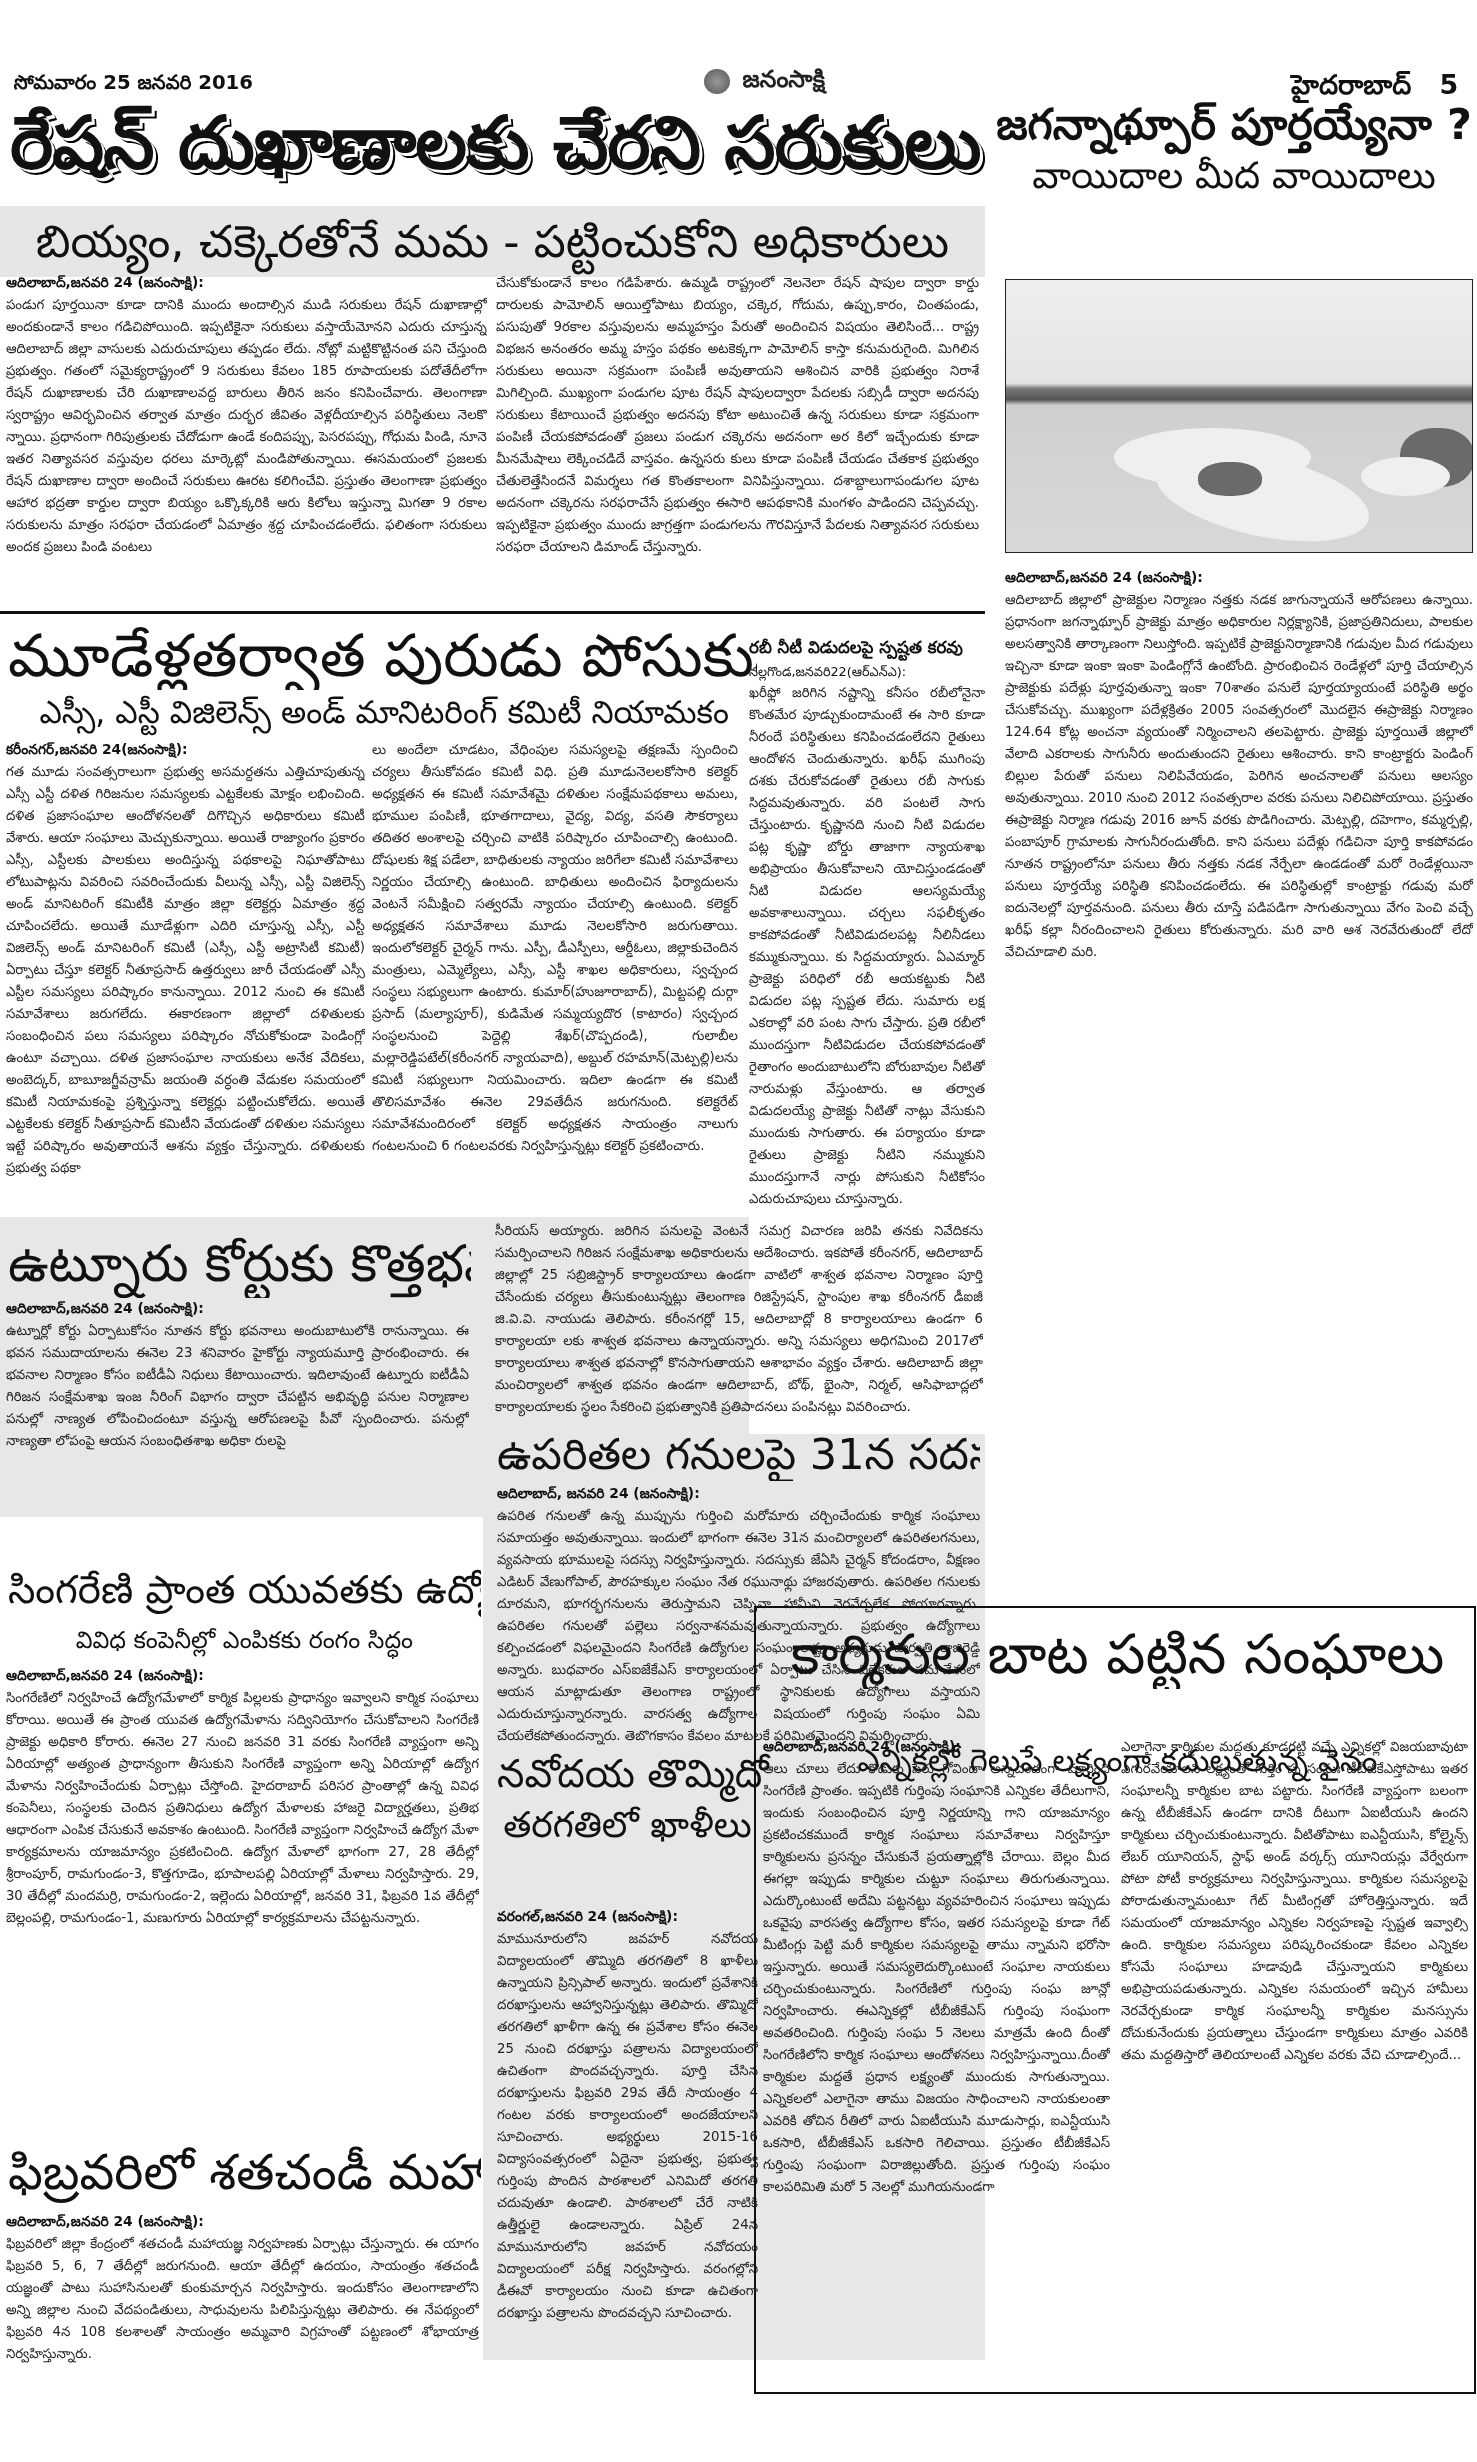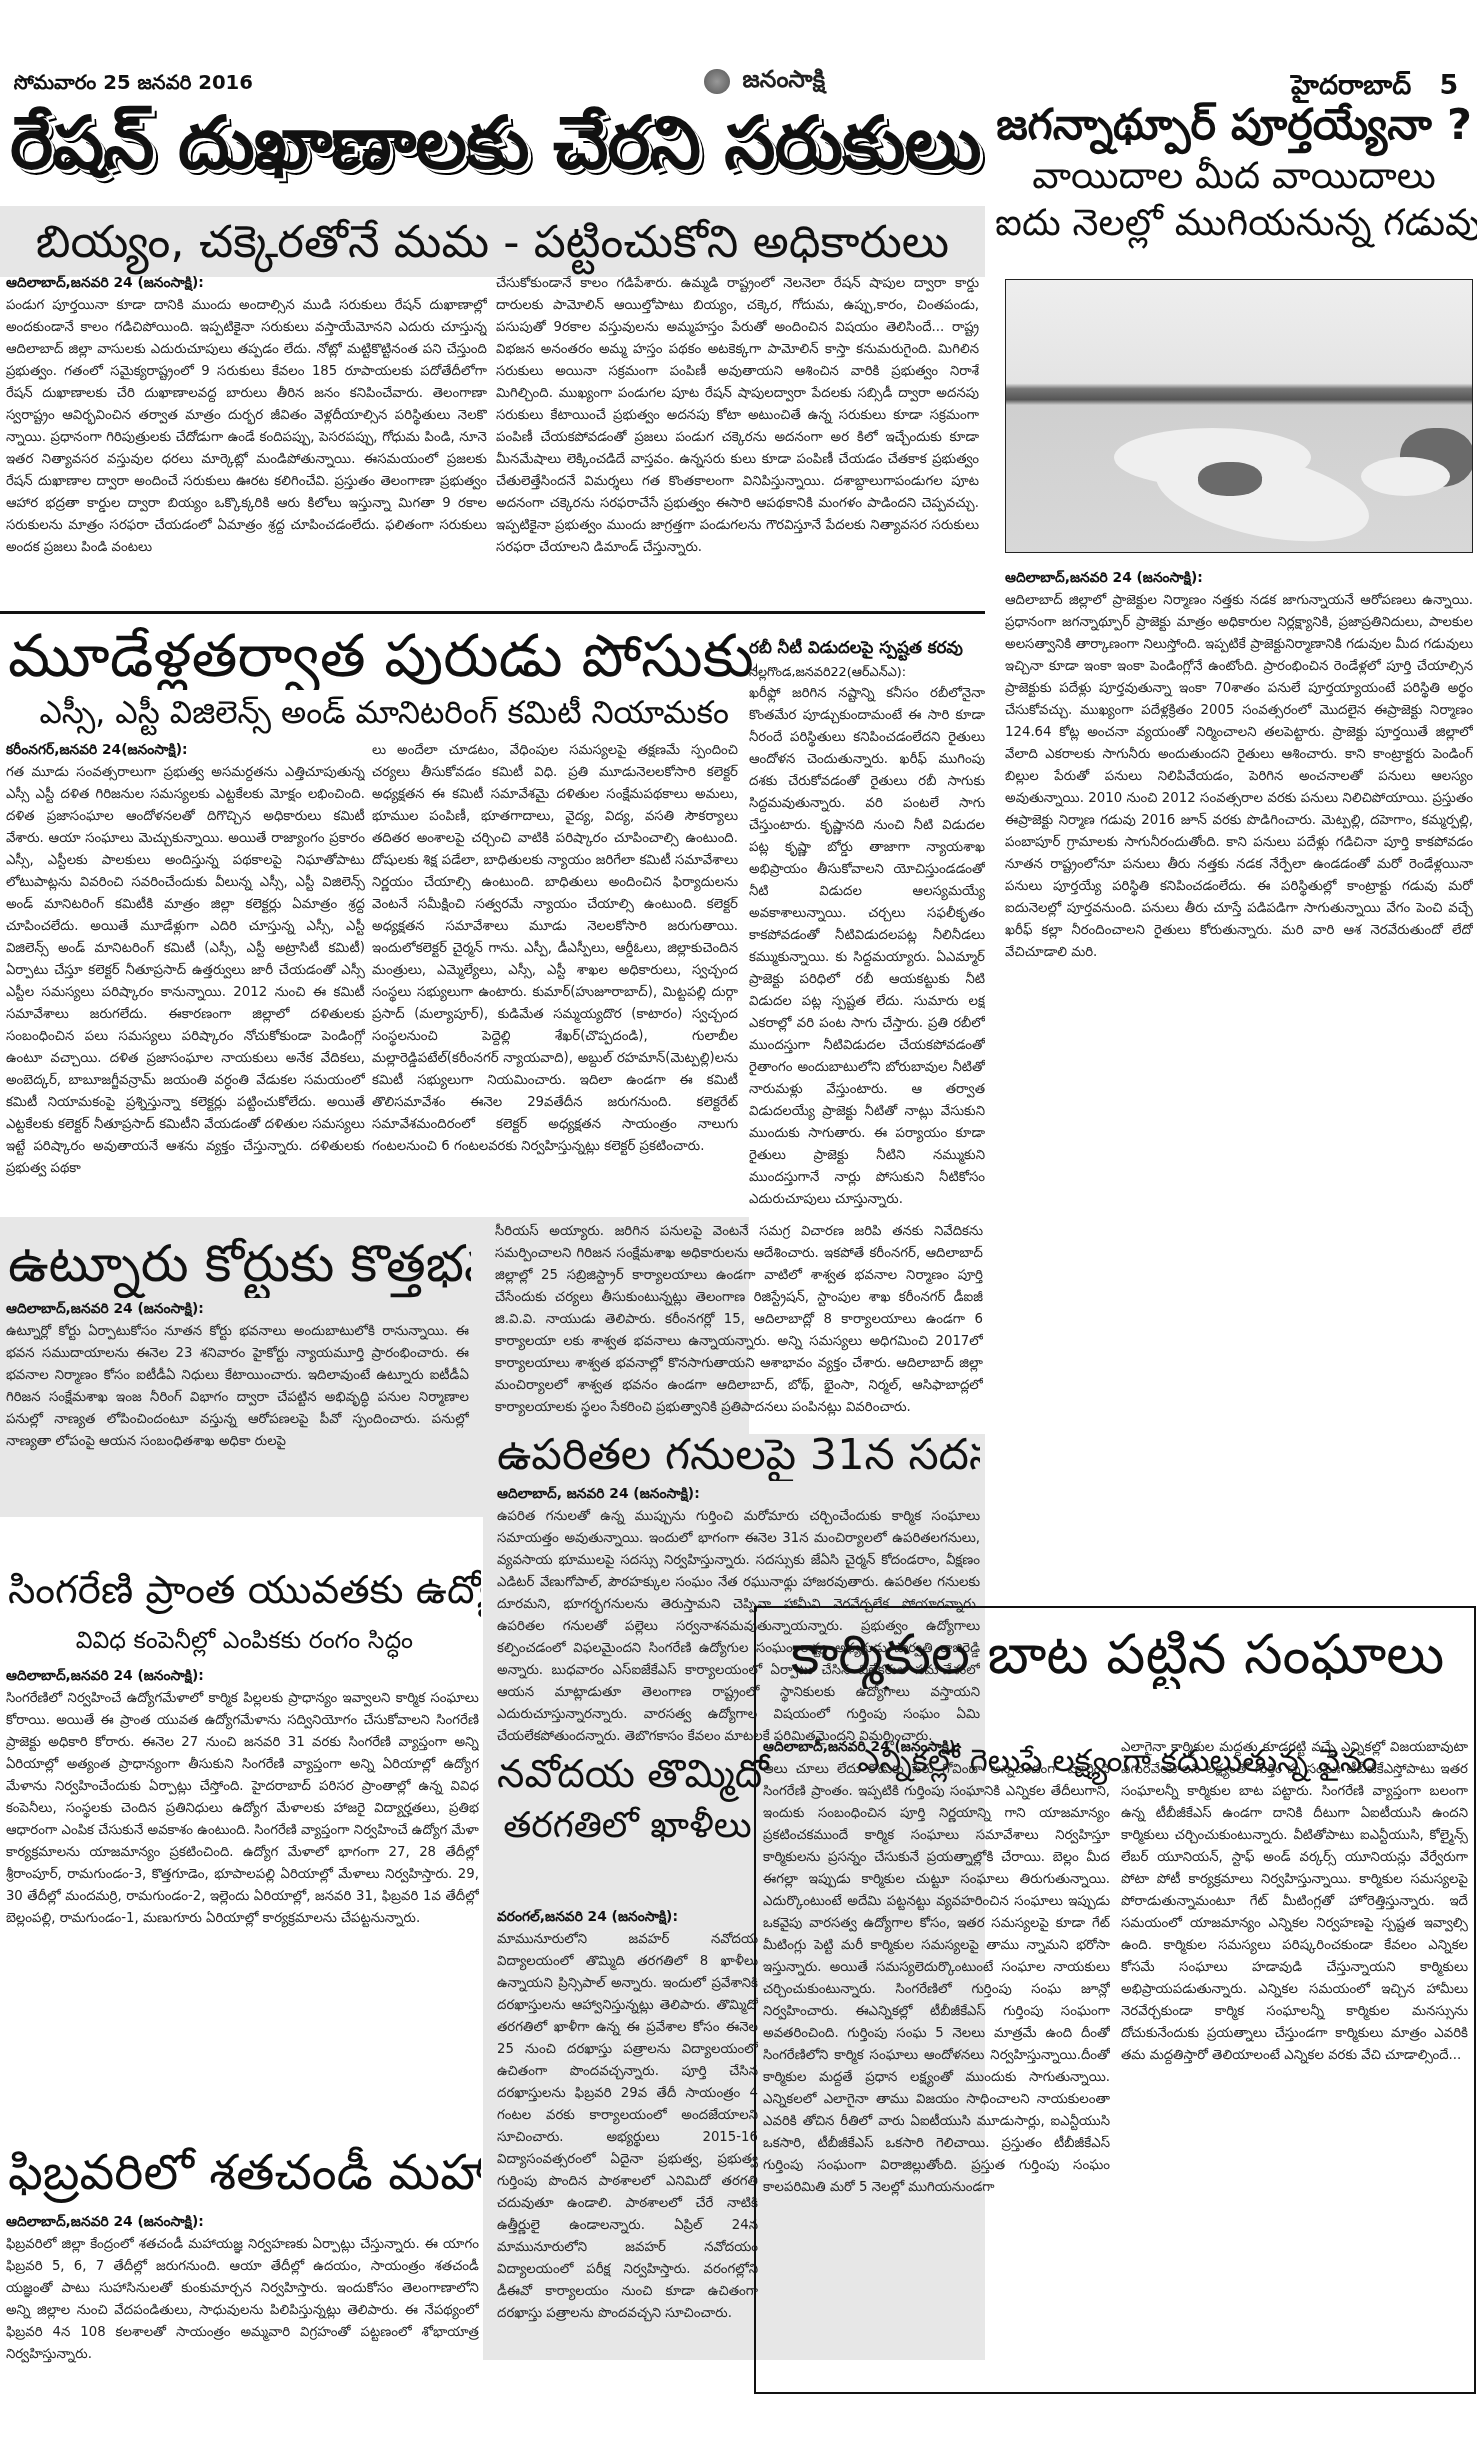--- a/index.html
+++ b/index.html
@@ -46,21 +46,20 @@
   <div class="body" style="height:266px">పండుగ పూర్తయినా కూడా దానికి ముందు అందాల్సిన ముడి సరుకులు రేషన్ దుఖాణాల్లో అందకుండానే కాలం గడిచిపోయింది. ఇప్పటికైనా సరుకులు వస్తాయేమోనని ఎదురు చూస్తున్న ఆదిలాబాద్ జిల్లా వాసులకు ఎదురుచూపులు తప్పడం లేదు. నోట్లో మట్టికొట్టినంత పని చేస్తుంది ప్రభుత్వం. గతంలో సమైక్యరాష్ట్రంలో 9 సరుకులు కేవలం 185 రూపాయలకు పదోతేదీలోగా రేషన్ దుఖాణాలకు చేరి దుఖాణాలవద్ద బారులు తీరిన జనం కనిపించేవారు. తెలంగాణా స్వరాష్ట్రం ఆవిర్భవించిన తర్వాత మాత్రం దుర్భర జీవితం వెళ్లదీయాల్సిన పరిస్థితులు నెలకొ న్నాయి. ప్రధానంగా గిరిపుత్రులకు చేదోడుగా ఉండే కందిపప్పు, పెసరపప్పు, గోధుమ పిండి, నూనె ఇతర నిత్యావసర వస్తువుల ధరలు మార్కెట్లో మండిపోతున్నాయి. ఈసమయంలో ప్రజలకు రేషన్ దుఖాణాల ద్వారా అందించే సరుకులు ఊరట కలిగించేవి. ప్రస్తుతం తెలంగాణా ప్రభుత్వం ఆహార భద్రతా కార్డుల ద్వారా బియ్యం ఒక్కొక్కరికి ఆరు కిలోలు ఇస్తున్నా మిగతా 9 రకాల సరుకులను మాత్రం సరఫరా చేయడంలో ఏమాత్రం శ్రద్ద చూపించడంలేదు. ఫలితంగా సరుకులు అందక ప్రజలు పిండి వంటలు</div>
 </div>
 <div class="abs" style="left:496px;top:272px;width:483px;height:296px">
   <div class="body" style="height:296px">చేసుకోకుండానే కాలం గడిపేశారు. ఉమ్మడి రాష్ట్రంలో నెలనెలా రేషన్ షాపుల ద్వారా కార్డు దారులకు పామోలిన్ ఆయిల్తోపాటు బియ్యం, చక్కెర, గోదుమ, ఉప్పు,కారం, చింతపండు, పసుపుతో 9రకాల వస్తువులను అమ్మహస్తం పేరుతో అందించిన విషయం తెలిసిందే... రాష్ట్ర విభజన అనంతరం అమ్మ హస్తం పథకం అటకెక్కగా పామోలిన్ కాస్తా కనుమరుగైంది. మిగిలిన సరుకులు అయినా సక్రమంగా పంపిణీ అవుతాయని ఆశించిన వారికి ప్రభుత్వం నిరాశే మిగిల్చింది. ముఖ్యంగా పండుగల పూట రేషన్ షాపులద్వారా పేదలకు సబ్సిడీ ద్వారా అదనపు సరుకులు కేటాయించే ప్రభుత్వం అదనపు కోటా అటుంచితే ఉన్న సరుకులు కూడా సక్రమంగా పంపిణీ చేయకపోవడంతో ప్రజలు పండుగ చక్కెరను అదనంగా అర కిలో ఇచ్చేందుకు కూడా మీనమేషాలు లెక్కించడిదే వాస్తవం. ఉన్నసరు కులు కూడా పంపిణీ చేయడం చేతకాక ప్రభుత్వం చేతులెత్తేసిందనే విమర్శలు గత కొంతకాలంగా వినిపిస్తున్నాయి. దశాబ్దాలుగాపండుగల పూట అదనంగా చక్కెరను సరఫరాచేసే ప్రభుత్వం ఈసారి ఆపథకానికి మంగళం పాడిందని చెప్పవచ్చు. ఇప్పటికైనా ప్రభుత్వం ముందు జాగ్రత్తగా పండుగలను గౌరవిస్తూనే పేదలకు నిత్యావసర సరుకులు సరఫరా చేయాలని డిమాండ్ చేస్తున్నారు.</div>
 </div>
 <div class="abs rule" style="left:0;top:611px;width:985px"></div>
 
 <div class="abs right-head">
   <h1>జగన్నాథ్పూర్ పూర్తయ్యేనా ?</h1>
   <h2>వాయిదాల మీద వాయిదాలు</h2>
-  <h2>ఐదు నెలల్లో ముగియనున్న గడువు</h2>
 </div>
 <div class="abs photo">
   <div class="sand" style="left:108px;top:148px;width:197px;height:59px"></div>
   <div class="sand" style="left:148px;top:177px;width:217px;height:79px;transform:rotate(12deg)"></div>
   <div class="bush" style="left:192px;top:182px;width:64px;height:34px"></div>
   <div class="bush" style="left:394px;top:148px;width:74px;height:59px"></div>
   <div class="sand" style="left:355px;top:177px;width:89px;height:39px"></div>
 </div>
 <div class="abs" style="left:1005px;top:567px;width:468px;height:1084px">
   <div class="dateline">ఆదిలాబాద్,జనవరి 24 (జనంసాక్షి):</div>

